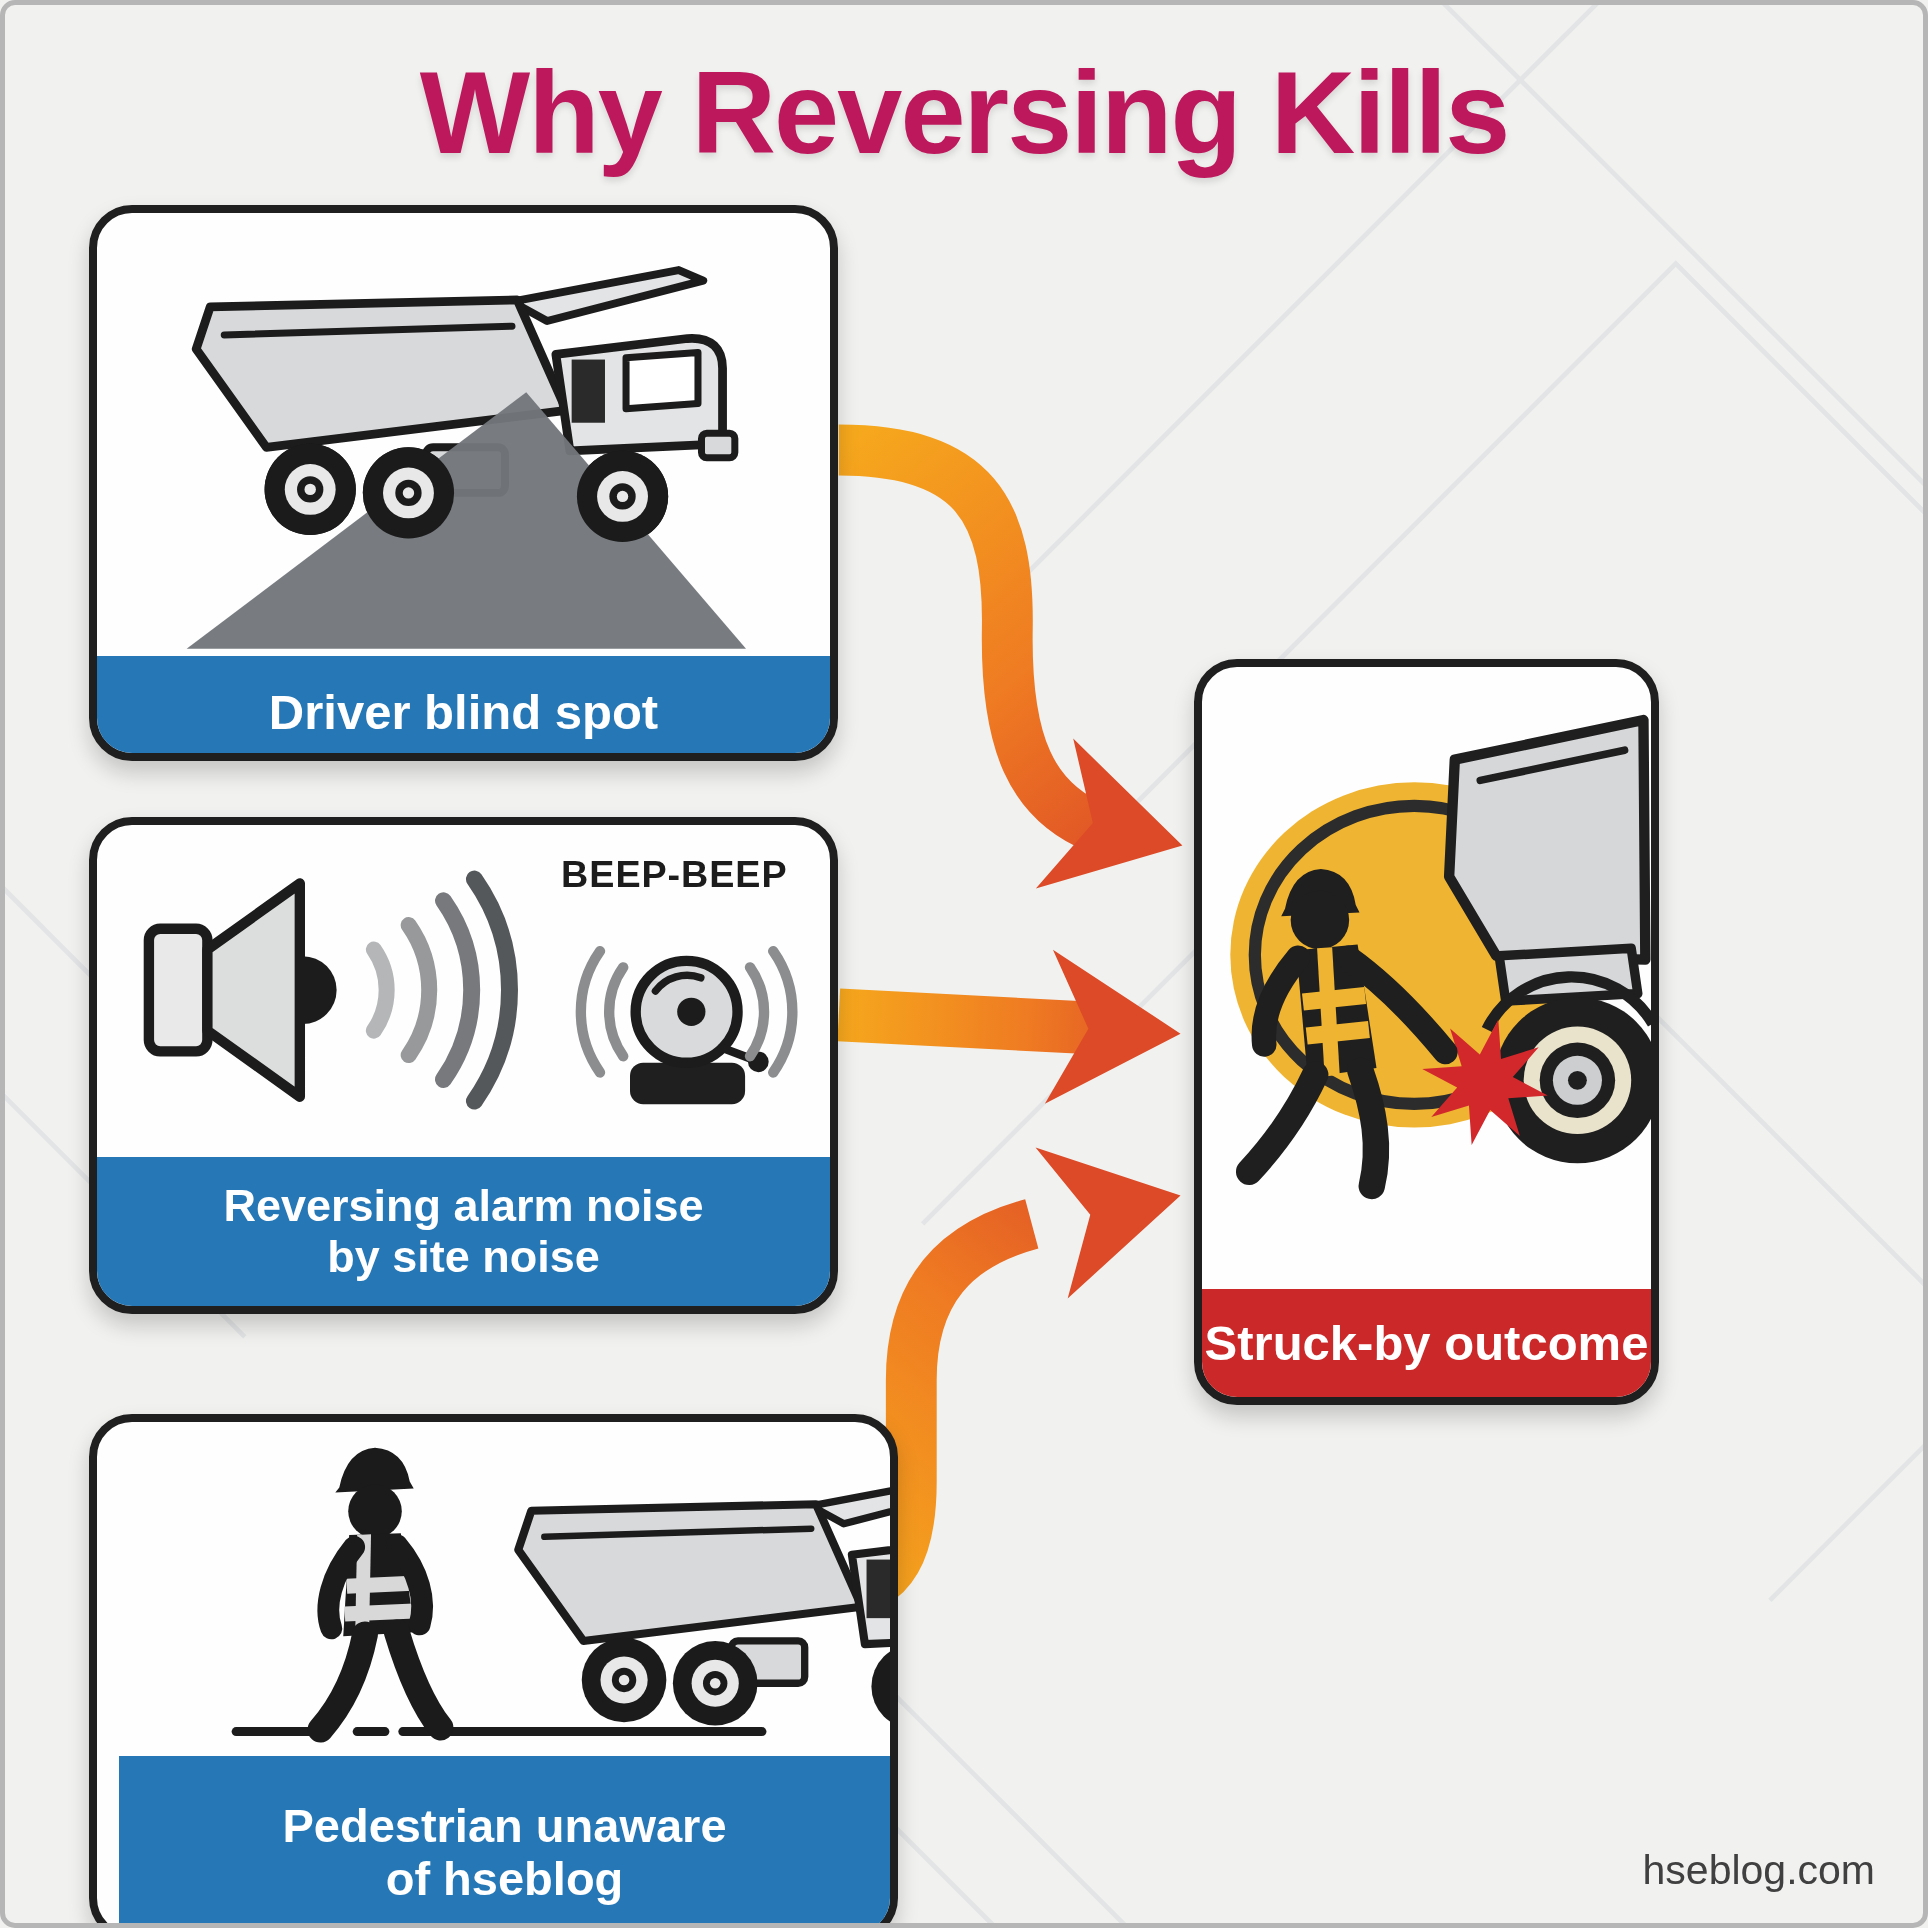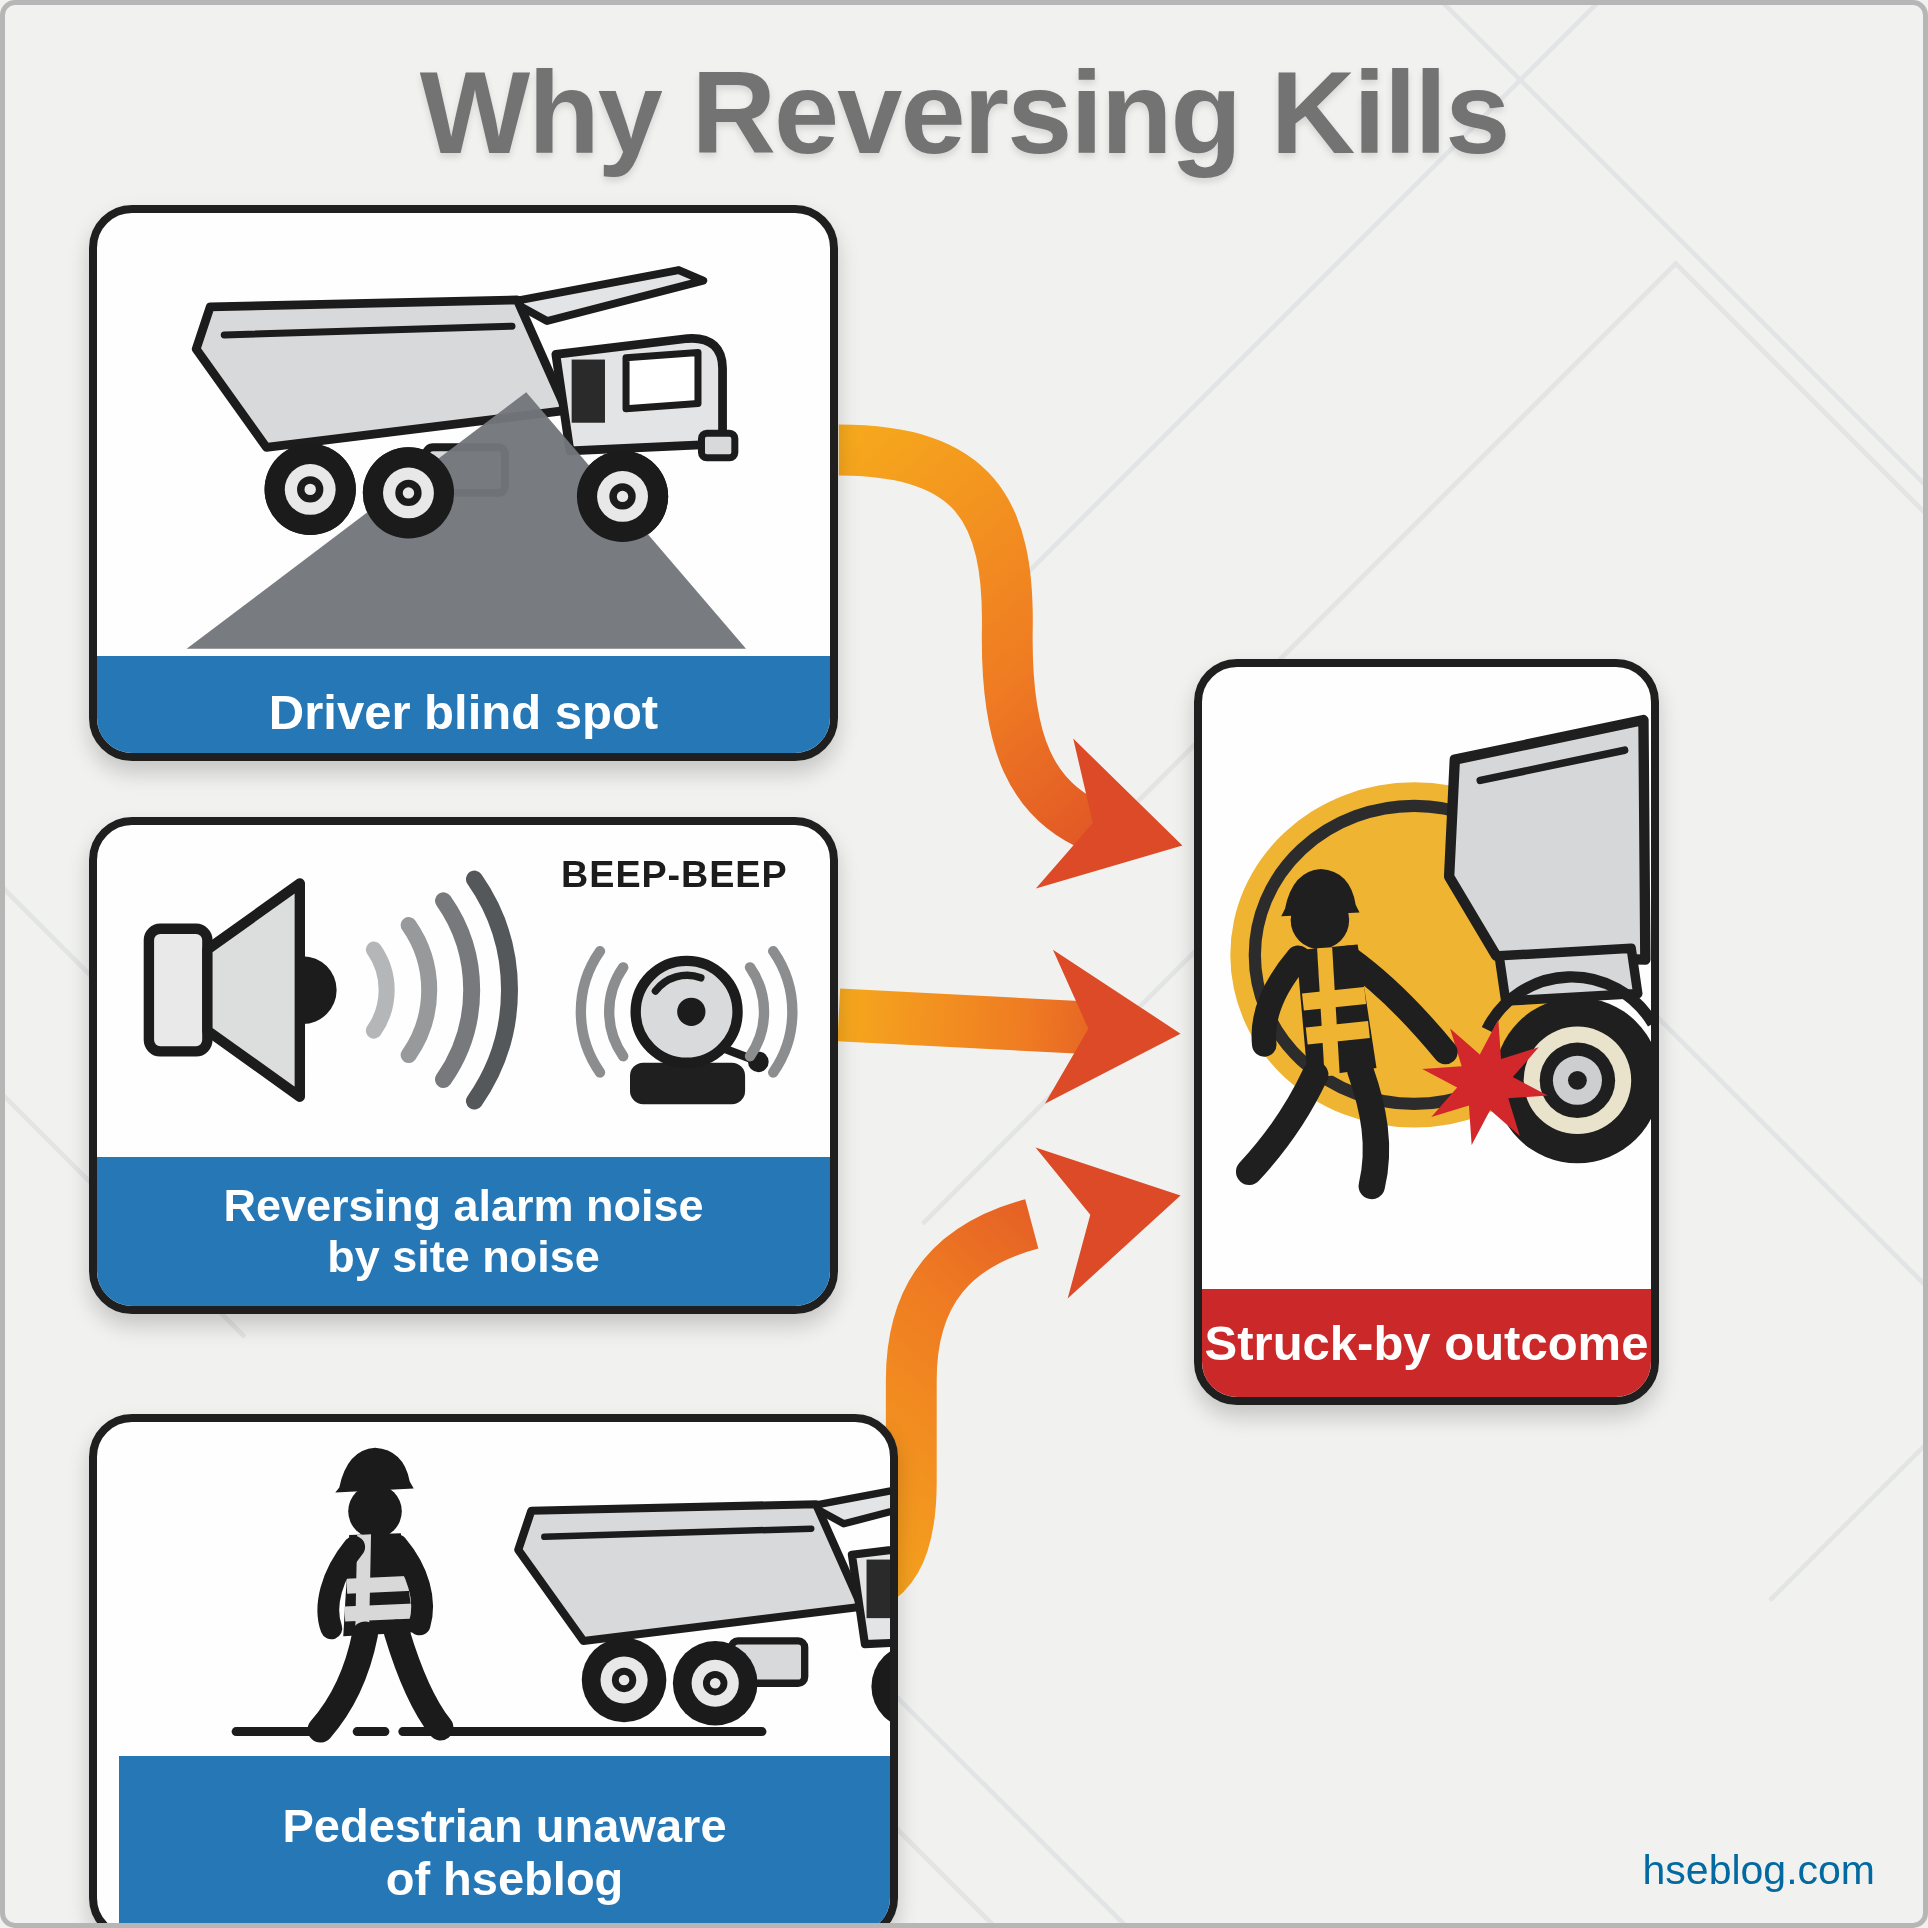--- a/index.html
+++ b/index.html
@@ -11,21 +11,21 @@
   #canvas{position:absolute;inset:0;}
   
   .frame{position:absolute;inset:0;border:5.6px solid #b6b6b6;border-radius:15px;z-index:9;pointer-events:none;}
   
   .bg-pattern{position:absolute;inset:0;z-index:0;}
   
   .arrows{position:absolute;inset:0;z-index:1;}
   
   .title{
     position:absolute;top:45px;left:0;width:1928px;text-align:center;
-    font-size:117px;font-weight:bold;color:#737373;letter-spacing:-1.9px;
+    font-size:117px;font-weight:bold;color:#be185d;letter-spacing:-1.9px;
     text-shadow:0 3.8px 7.5px rgba(0,0,0,0.12);z-index:2;
   }
   
   .card{
     position:absolute;z-index:2;box-sizing:border-box;
     background:#fefefe;border:8.5px solid #1f1f1f;border-radius:43px;
     box-shadow:0 11.3px 21px rgba(0,0,0,0.18);
     display:flex;flex-direction:column;overflow:hidden;
   }
   .card .art{flex:1 1 auto;position:relative;}
@@ -40,21 +40,21 @@
   #card-blind-spot .caption{height:112px;font-size:49px;}
   #card-alarm{left:89px;top:817px;width:749px;height:497px;}
   #card-alarm .caption{height:149px;font-size:45px;}
   #card-pedestrian{left:89px;top:1414px;width:809px;height:527px;padding-left:22px;}
   #card-pedestrian .caption{height:193px;font-size:47px;}
   #card-outcome{left:1194px;top:659px;width:465px;height:746px;}
   #card-outcome .caption{height:108px;font-size:49px;}
   .sfx-text{font-weight:bold;font-size:40px;fill:#1c1c1c;letter-spacing:1px;}
   .watermark{
     position:absolute;right:53px;top:1847px;z-index:3;
-    font-size:41px;color:#0369a1;z-index:10;
+    font-size:41px;color:#404040;z-index:10;
   }
 </style>
 </head>
 <body>
 
 <div id="canvas">
 
   <svg width="0" height="0" style="position:absolute" aria-hidden="true">
     <defs>
       <g id="dump-truck">

